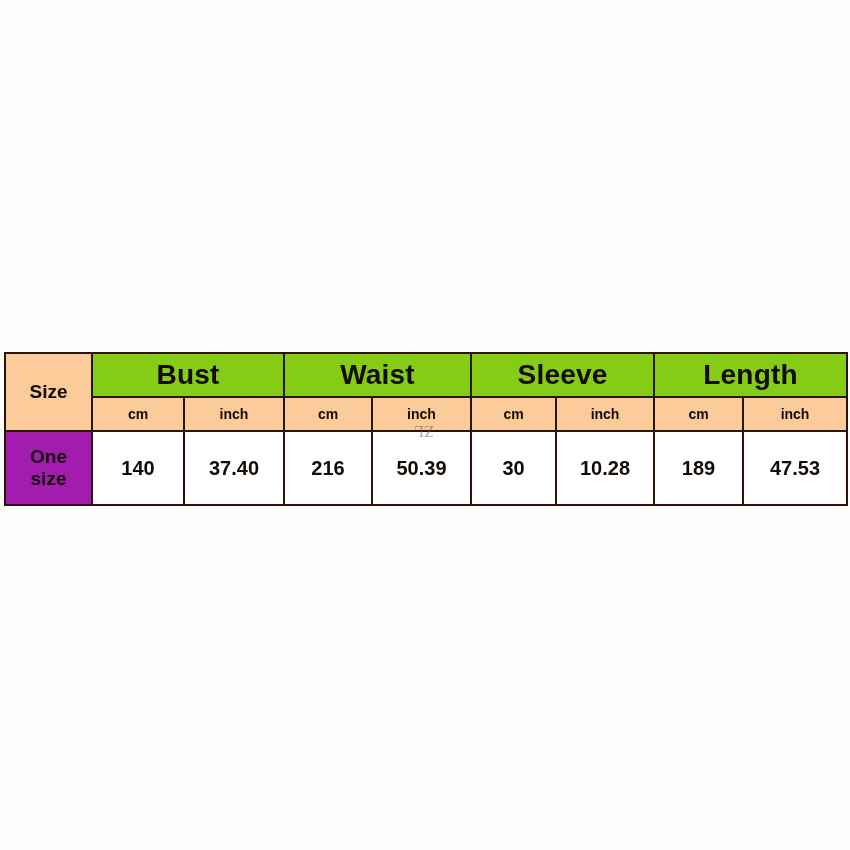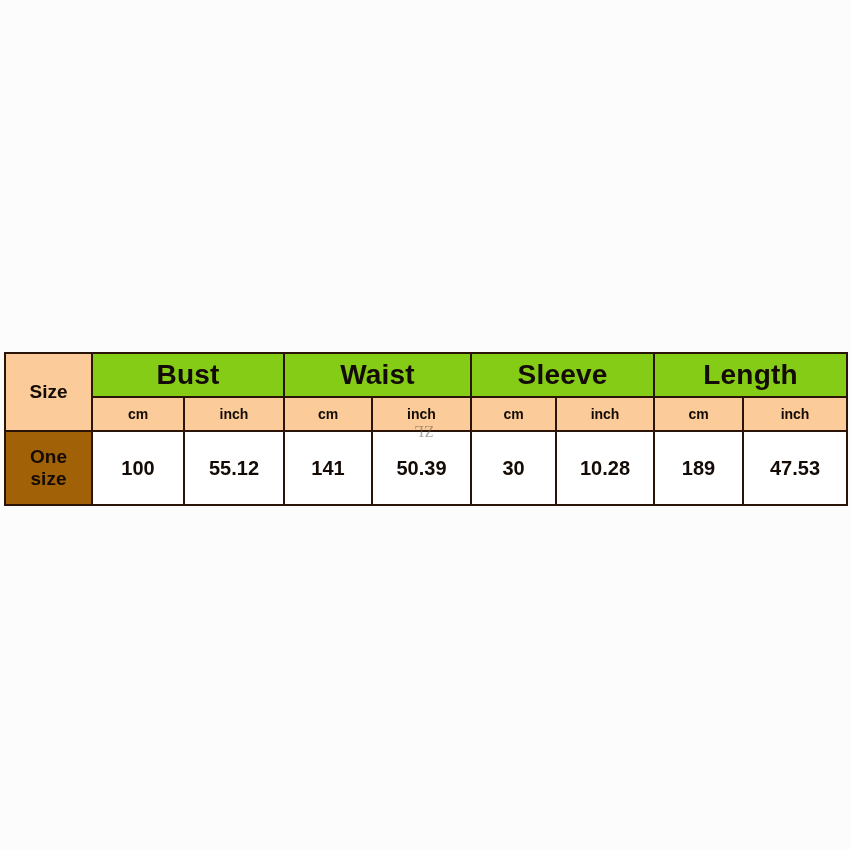--- a/index.html
+++ b/index.html
@@ -70,21 +70,21 @@
   }
 
   
   td.data-cell {
     background: #ffffff;
     height: 72px;
     font-size: 20px;
   }
 
   td.row-label {
-    background: #a16207;
+    background: #a21caf;
     font-size: 19px;
     line-height: 1.28;
   }
 
   
   #watermark {
     position: absolute;
     left: 411px;
     top: 418px;
     width: 26px;
@@ -136,23 +136,23 @@
           <td class="unit-head">inch</td>
           <td class="unit-head">cm</td>
           <td class="unit-head">inch</td>
         </tr>
 
         <tr>
           <td class="data-cell row-label">
             <span>One</span><br>
             <span>size</span>
           </td>
-          <td class="data-cell">100</td>
-          <td class="data-cell">55.12</td>
-          <td class="data-cell">141</td>
+          <td class="data-cell">140</td>
+          <td class="data-cell">37.40</td>
+          <td class="data-cell">216</td>
           <td class="data-cell">50.39</td>
           <td class="data-cell">30</td>
           <td class="data-cell">10.28</td>
           <td class="data-cell">189</td>
           <td class="data-cell">47.53</td>
         </tr>
       </tbody>
     </table>
   </div>
 

